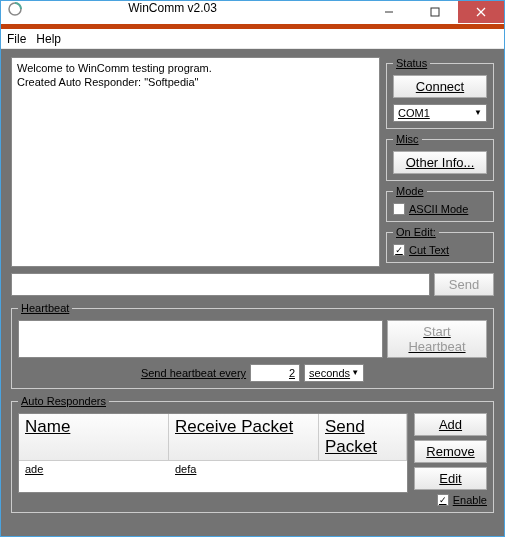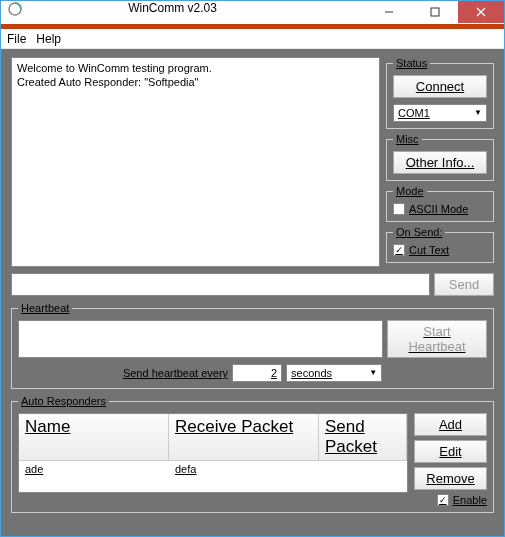--- a/index.html
+++ b/index.html
@@ -162,21 +162,21 @@
   background: #fff;
   padding: 2px 4px;
   width: 50px;
   text-align: right;
   font-size: 11px;
 }
 .unit-select {
   border: 1px solid #888;
   background: #fff;
   padding: 2px 18px 2px 4px;
-  width: 96px;
+  width: 60px;
   position: relative;
   font-size: 11px;
 }
 .unit-select::after {
   content: "▼";
   font-size: 8px;
   position: absolute;
   right: 4px;
   top: 3px;
 }
@@ -280,21 +280,21 @@
 
         <fieldset>
           <legend>Mode</legend>
           <div class="chk-row">
             <span class="chk"></span>
             <span>ASCII Mode</span>
           </div>
         </fieldset>
 
         <fieldset>
-          <legend>On Send:</legend>
+          <legend>On Edit:</legend>
           <div class="chk-row">
             <span class="chk">✓</span>
             <span>Cut Text</span>
           </div>
         </fieldset>
 
       </div>
     </div>
 
     <div class="send-row">
@@ -326,22 +326,22 @@
             <div class="col-recv">Receive Packet</div>
             <div class="col-send">Send Packet</div>
           </div>
           <div class="ar-body-row">
             <div class="col-recv">ade</div>
             <div class="col-send">defa</div>
           </div>
         </div>
         <div class="ar-buttons">
           <button class="btn">Add</button>
+          <button class="btn">Remove</button>
           <button class="btn">Edit</button>
-          <button class="btn">Remove</button>
           <div class="chk-row" style="justify-content:flex-end">
             <span class="chk">✓</span>
             <span>Enable</span>
           </div>
         </div>
       </div>
     </fieldset>
 
   </div>
 </div>

